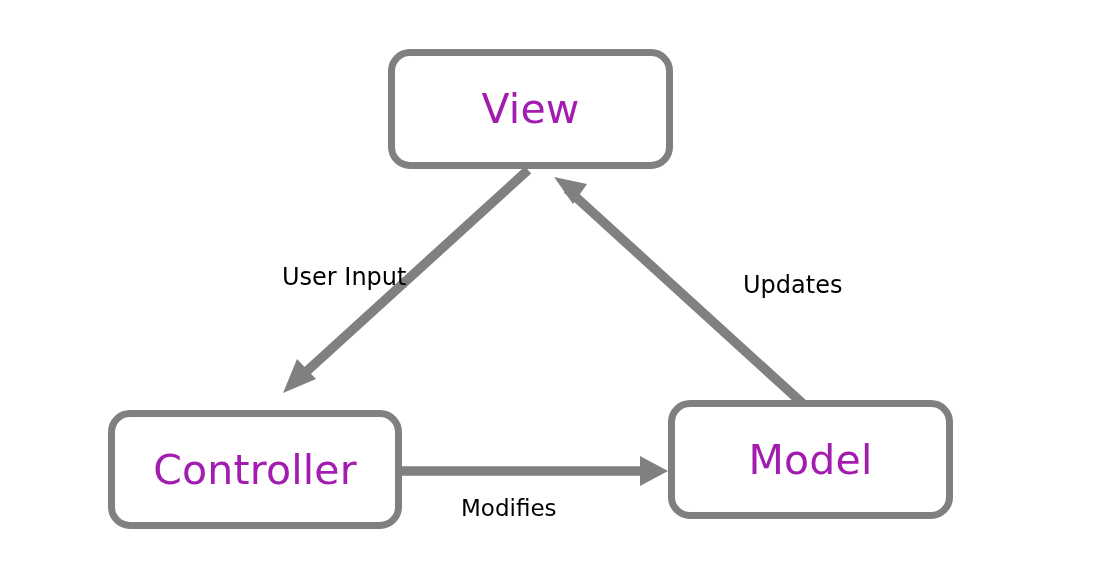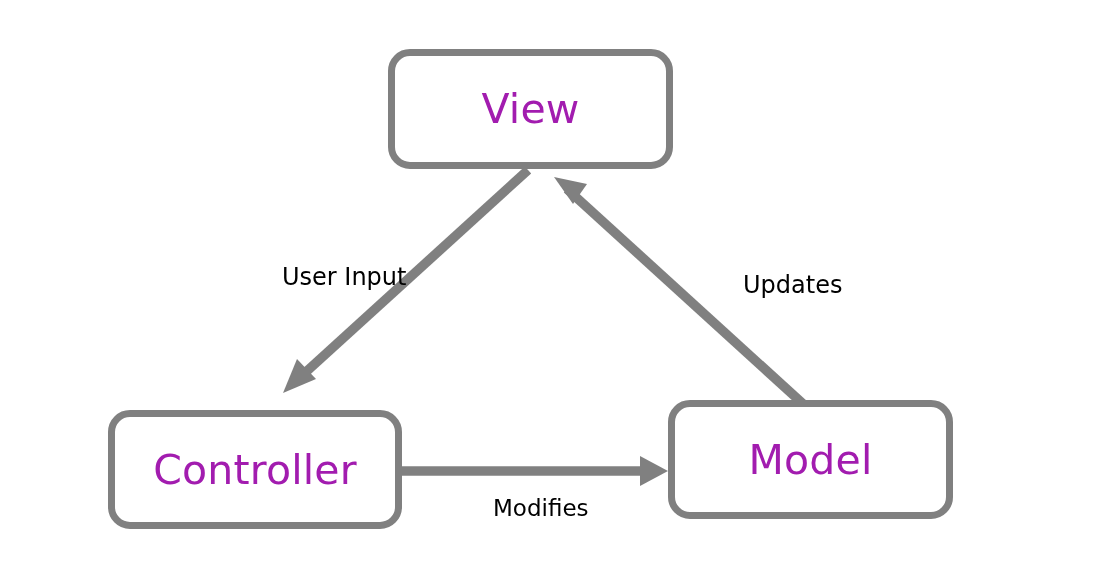--- a/index.html
+++ b/index.html
@@ -82,21 +82,20 @@
   }
   #label-updates {
     left: 711px;
     top: 271px;
     margin-left: 32px;
   }
   #label-modifies {
     left: 461px;
     top: 495px;
     font-size: 23px;
-    margin-left: 32px;
   }
 </style>
 </head>
 <body>
 
 <div id="canvas">
 
   <svg id="wires" viewBox="0 0 1119 580" width="1119" height="580" xmlns="http://www.w3.org/2000/svg">
 
     <g>

